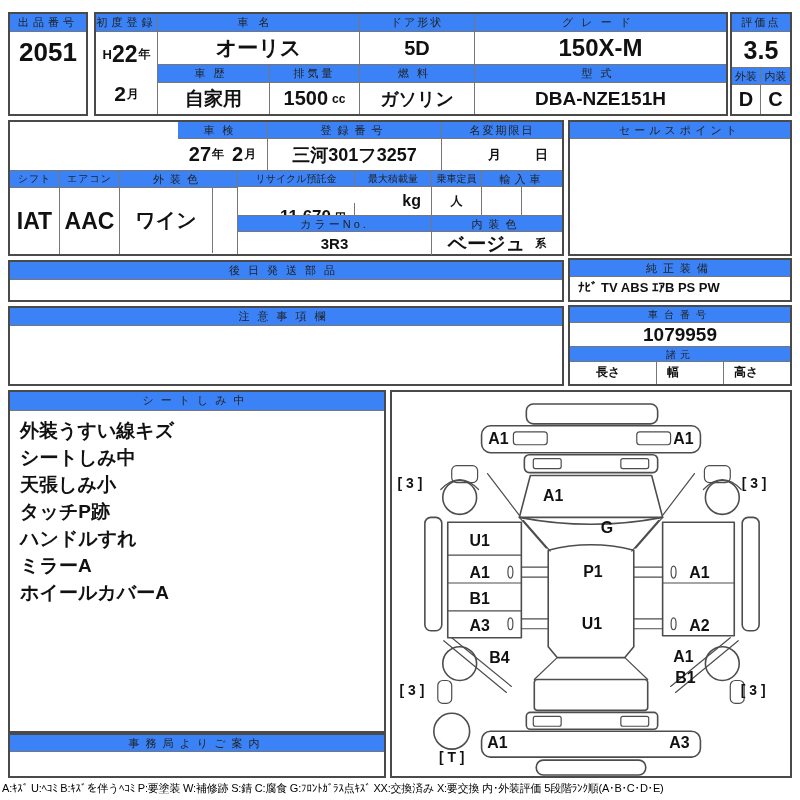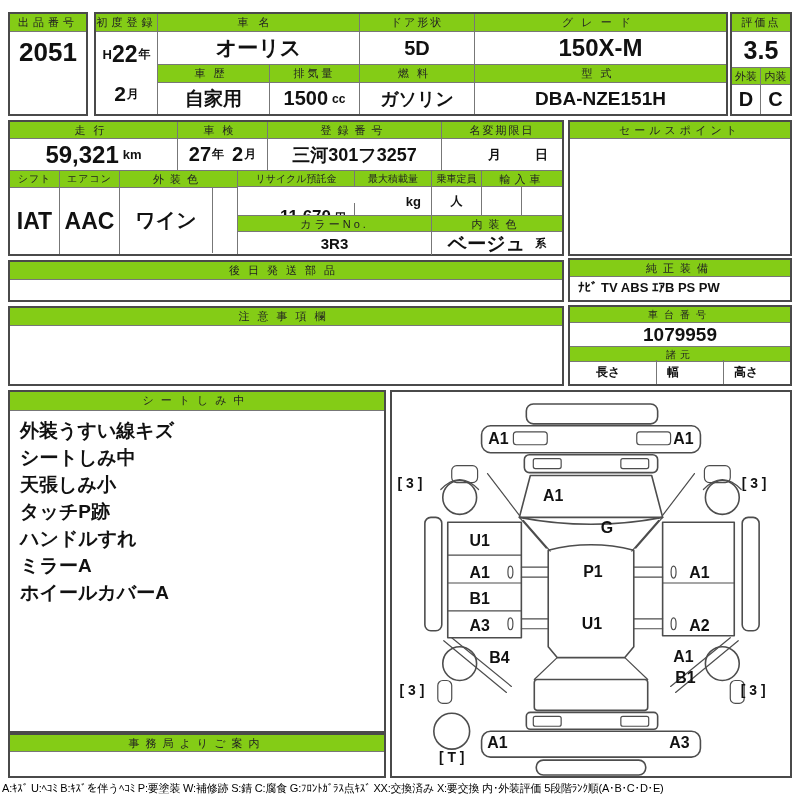--- a/index.html
+++ b/index.html
@@ -1,20 +1,20 @@
 <!DOCTYPE html>
 <html><head>
 <meta charset="utf-8">
 <style>
   html,body{margin:0;padding:0;background:#fff;}
   .sheet{position:relative;width:800px;height:800px;background:#fff;overflow:hidden;
          font-family:"Liberation Sans",sans-serif;color:#111;}
   .box{position:absolute;border:2px solid #4a4a4a;background:#fff;box-sizing:border-box;}
   .cell{position:absolute;box-sizing:border-box;}
-  .h{background:#84cc16;border-bottom:1px solid #777;text-align:center;
+  .h{background:#3b82f6;border-bottom:1px solid #777;text-align:center;
      font-size:11px;line-height:16px;height:17px;letter-spacing:4px;color:#222;
      white-space:nowrap;overflow:hidden;}
   .v{display:flex;align-items:center;justify-content:center;font-weight:bold;white-space:nowrap;}
   .unit{font-size:12px;font-weight:bold;margin-left:4px;}
   .br{border-right:1px solid #777;}
   .bt{border-top:1px solid #777;}
   .insp-line{font-size:19px;font-weight:bold;line-height:27px;white-space:nowrap;}
   .mark{font:bold 16px "Liberation Sans",sans-serif;fill:#111;}
   .mark.small{font-size:14px;}
   svg .car{fill:none;stroke:#4d4d4d;stroke-width:1.6;stroke-linejoin:round;stroke-linecap:round;}
@@ -85,27 +85,20 @@
       <div class="h br cell" style="left:0;top:0;width:29px;letter-spacing:0;border-bottom:none">外装</div>
       <div class="h cell" style="left:29px;top:0;width:29px;letter-spacing:0;border-bottom:none">内装</div>
     </div>
     <div class="cell bt" style="left:0;top:70px;width:58px;height:30px">
       <div class="v br cell" style="left:0;top:0;width:29px;height:29px;font-size:20px">D</div>
       <div class="v cell" style="left:29px;top:0;width:29px;height:29px;font-size:20px">C</div>
     </div>
   </div>
 
   <div class="box" style="left:8px;top:120px;width:556px;height:136px">
-    <div class="cell br" style="left:0;top:0;width:168px;height:48px">
-      <div class="h" style="height:16px;letter-spacing:8px">走行</div>
-      <div class="v" style="height:31px">
-        <span style="font-size:24px">59,321</span>
-          <span class="unit" style="font-size:13px">km</span>
-      </div>
-    </div>
     <div class="cell br" style="left:168px;top:0;width:90px;height:48px">
       <div class="h" style="height:16px;letter-spacing:8px">車検</div>
       <div class="v" style="height:31px">
         <span style="font-size:20px">27</span>
           <span class="unit" style="margin-left:1px">年</span>
         <span style="font-size:20px;margin-left:8px">2</span>
           <span class="unit" style="margin-left:1px">月</span>
       </div>
     </div>
     <div class="cell br" style="left:258px;top:0;width:174px;height:48px">
@@ -137,21 +130,21 @@
     <div class="cell bt" style="left:228px;top:48px;width:324px;height:84px">
       <div class="h br cell" style="left:0;top:0;width:117px;height:16px;letter-spacing:0px;font-size:10px">リサイクル預託金</div>
       <div class="h br cell" style="left:117px;top:0;width:77px;height:16px;letter-spacing:0px;font-size:10px">最大積載量</div>
       <div class="h br cell" style="left:194px;top:0;width:50px;height:16px;letter-spacing:0px;font-size:10px">乗車定員</div>
       <div class="h cell" style="left:244px;top:0;width:80px;height:16px;letter-spacing:4px">輸入車</div>
 
       <div class="v br cell" style="left:0;top:32px;width:117px;height:28px;justify-content:flex-end;padding-right:8px">
         <span style="font-size:17px">11,670</span>
           <span class="unit" style="font-size:11px">円</span>
       </div>
-      <div class="v br cell" style="left:117px;top:16px;width:77px;height:28px;justify-content:flex-end;padding-right:10px;font-size:13px">kg</div>
+      <div class="v br cell" style="left:117px;top:16px;width:77px;height:28px;justify-content:flex-end;padding-right:10px;font-size:16px">kg</div>
       <div class="v br cell" style="left:194px;top:16px;width:50px;height:28px;font-size:12px">人</div>
       <div class="cell br" style="left:244px;top:16px;width:40px;height:28px"></div>
       <div class="cell" style="left:284px;top:16px;width:40px;height:28px"></div>
 
       <div class="h br bt cell" style="left:0;top:44px;width:194px;height:17px;letter-spacing:3px">カラーNo.</div>
       <div class="h bt cell" style="left:194px;top:44px;width:130px;height:17px;letter-spacing:6px">内装色</div>
       <div class="v br cell" style="left:0;top:61px;width:194px;height:23px;font-size:15px">3R3</div>
       <div class="v cell" style="left:194px;top:61px;width:130px;height:23px">
         <span style="font-size:19px">ベージュ</span>
           <span class="unit" style="font-size:11px;margin-left:10px">系</span>

